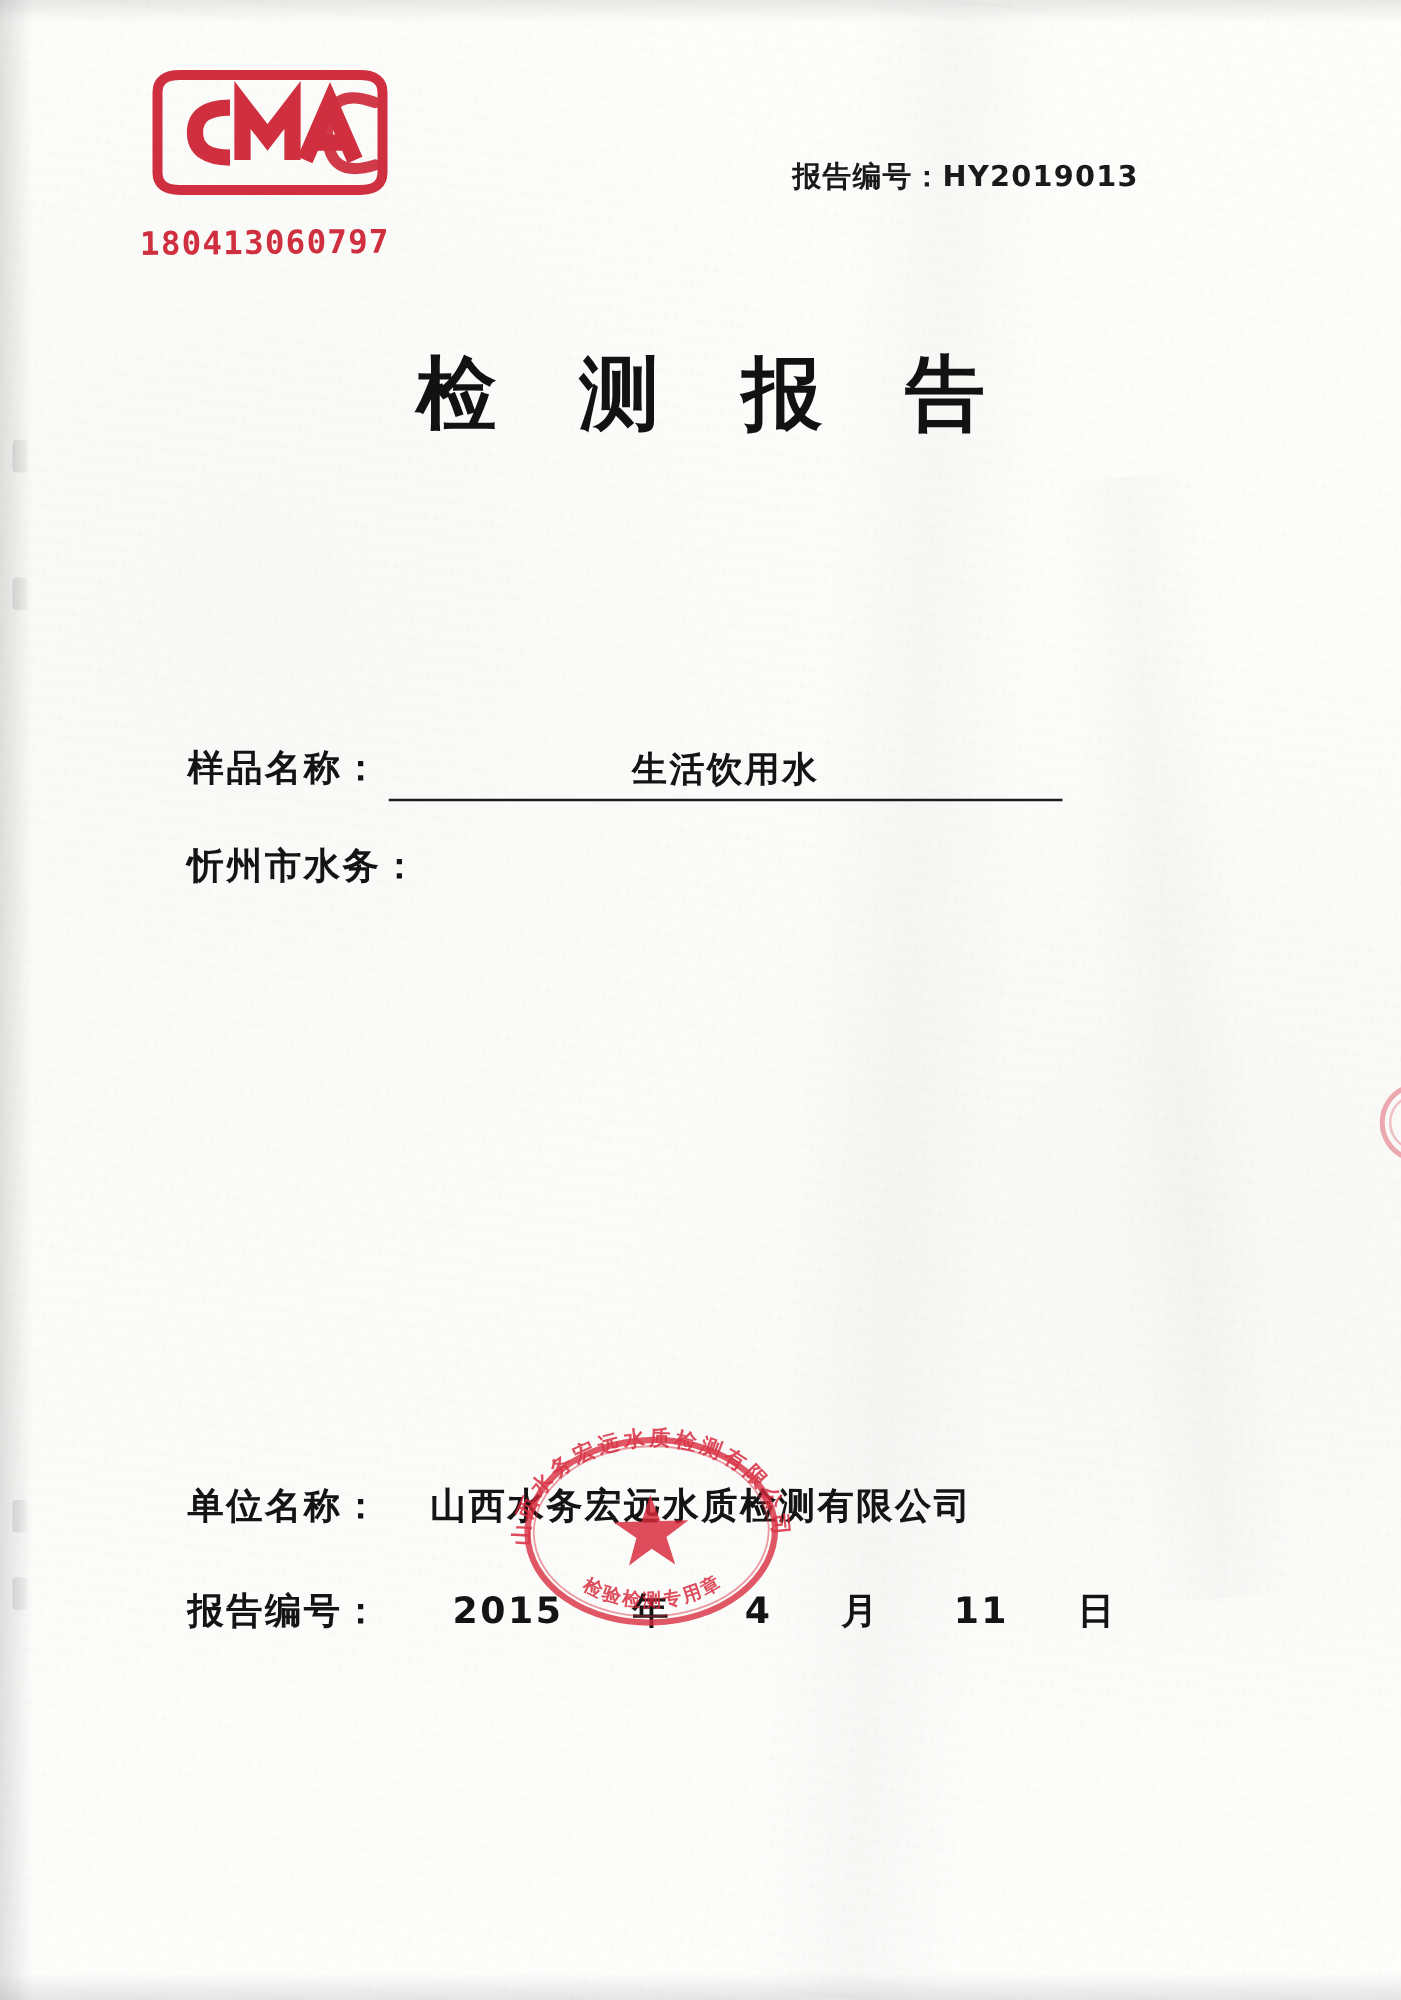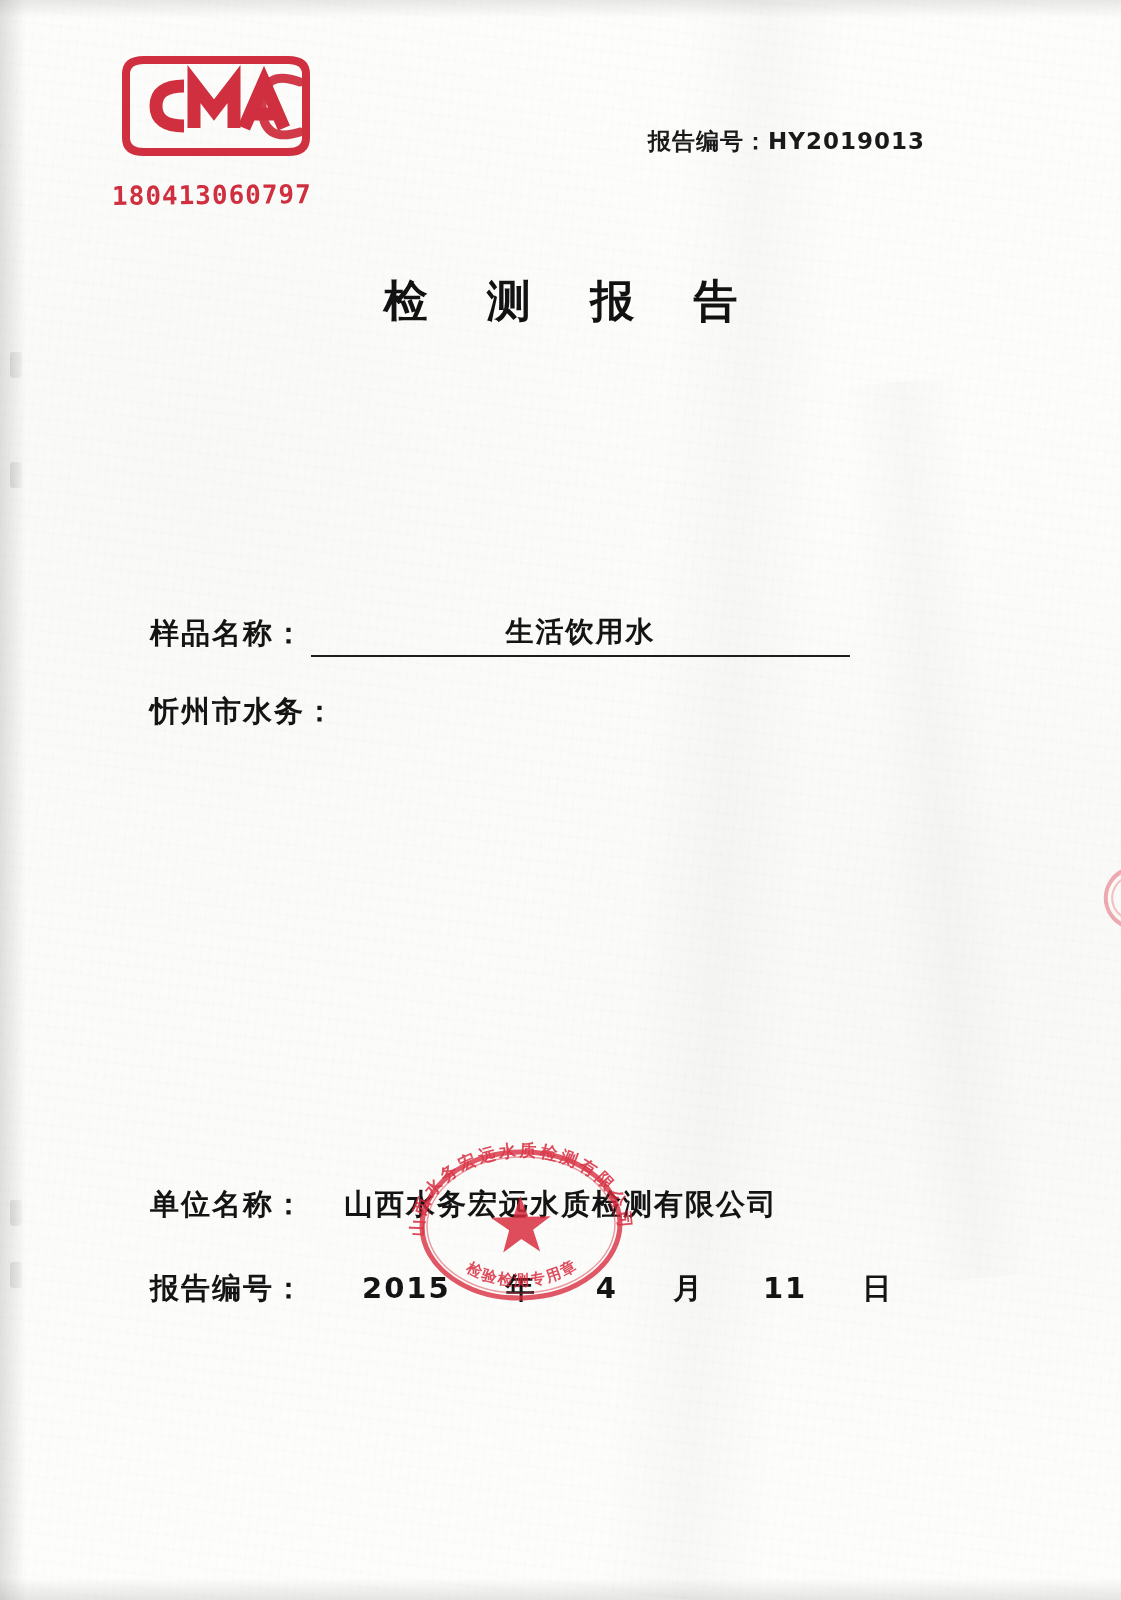--- a/index.html
+++ b/index.html
@@ -71,53 +71,53 @@
     font-family: "DejaVu Sans Mono", "Liberation Mono", monospace;
     font-size: 26px;
     letter-spacing: 1px;
     color: #cf2f3f;
     font-weight: 700;
     transform: rotate(-0.6deg);
   }
 
   .report-no {
     position: absolute;
-    right: 196px;
+    right: 210px;
     top: 126px;
     font-size: 23px;
     font-weight: 700;
     color: #1a1a1a;
     letter-spacing: 1px;
     white-space: nowrap;
     font-family: "DejaVu Sans", "Liberation Sans", sans-serif;
   }
 
   .doc-title {
     position: absolute;
     left: 0;
     right: 0;
     top: 272px;
     text-align: center;
-    font-size: 44px;
+    font-size: 64px;
     font-weight: 700;
     letter-spacing: 22px;
     color: #121212;
     text-indent: 22px;
     font-family: "DejaVu Sans", "Liberation Sans", sans-serif;
   }
 
   .fields {
     position: absolute;
     left: 150px;
     top: 595px;
     width: 700px;
   }
   .field-row {
     display: flex;
-    align-items: center;
+    align-items: flex-start;
     height: 78px;
   }
   .field-label {
     font-size: 29px;
     font-weight: 700;
     color: #141414;
     letter-spacing: 2px;
     white-space: nowrap;
   }
   .field-value-wrap {

